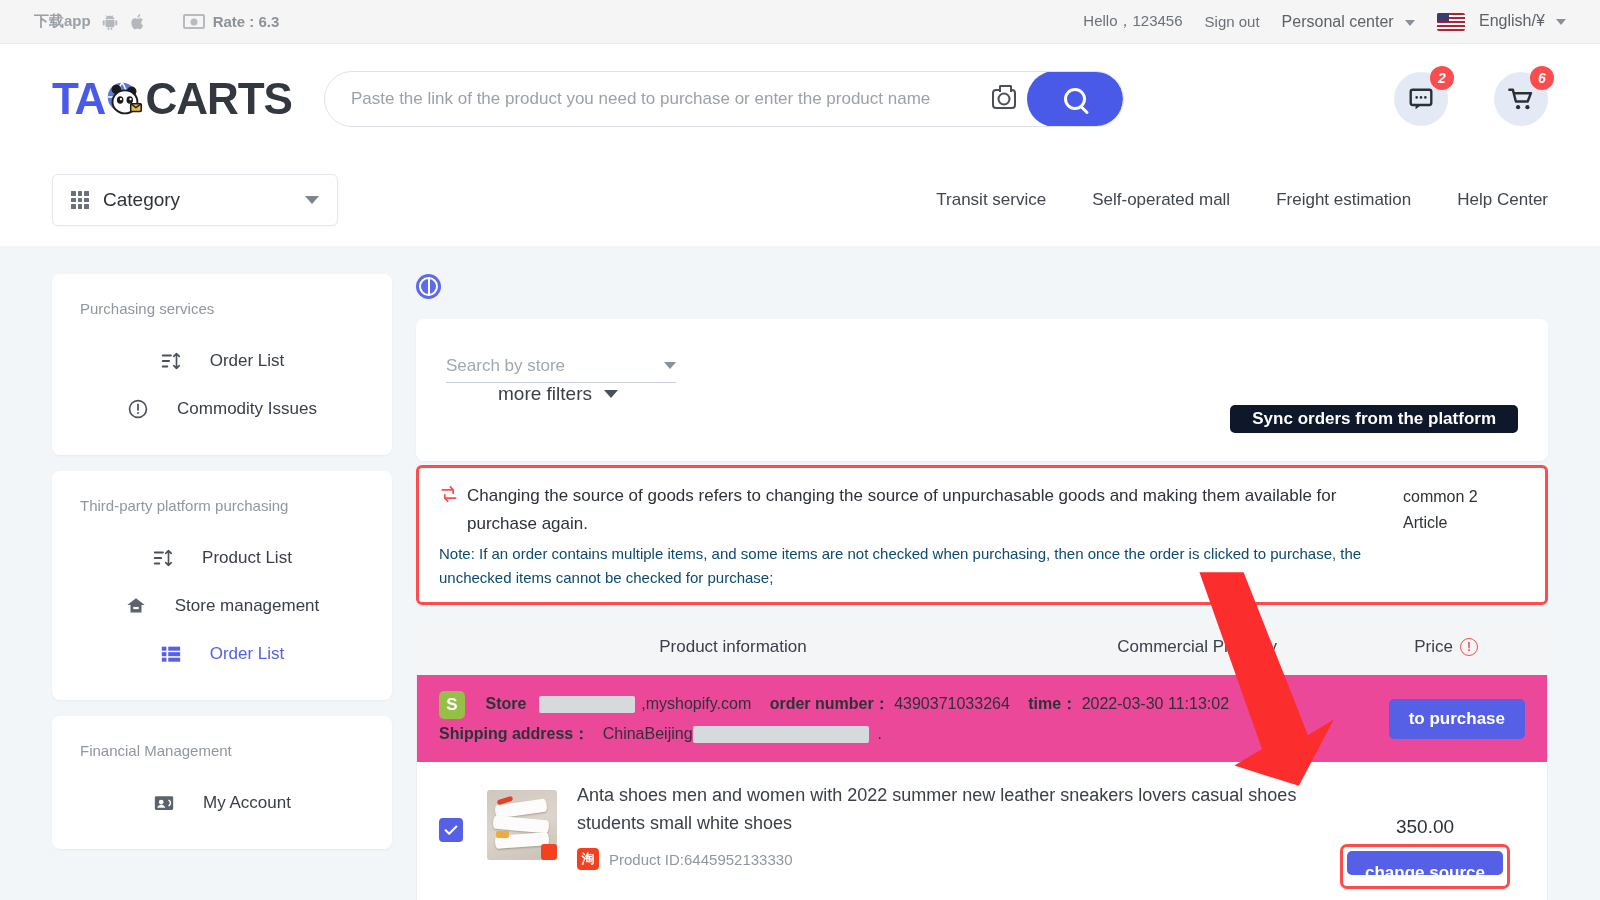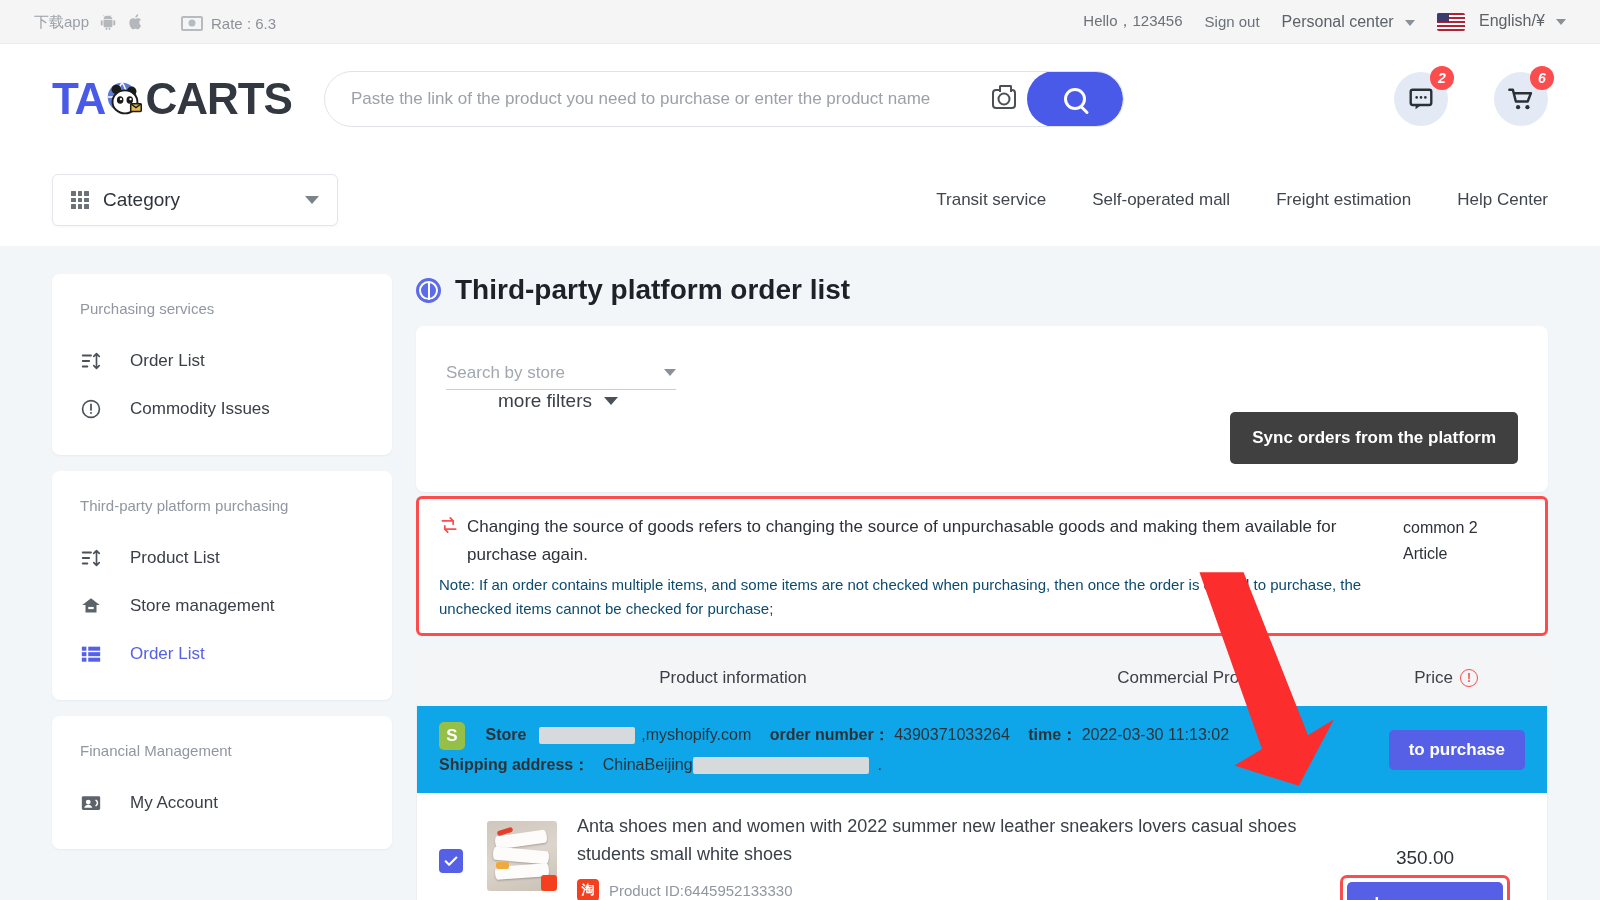--- a/index.html
+++ b/index.html
@@ -11,21 +11,21 @@
   }
 
   
   .topbar {
     height: 44px; background: #f5f5f5;
     display: flex; align-items: center;
     padding: 0 34px;
     font-size: 15px; color: #8d9299;
     border-bottom: 1px solid #ececec;
   }
-  .topbar-left { display: flex; align-items: flex-end; gap: 10px; }
+  .topbar-left { display: flex; align-items: center; gap: 10px; font-weight: bold; }
   .topbar-right { margin-left: auto; display: flex; align-items: center; gap: 22px; }
   .dl-app { color: #9aa0a6; font-size: 15px; }
   .os-ico { width: 18px; height: 20px; display: inline-block; color: #b4b8bd; }
   .rate-wrap { display: flex; align-items: center; gap: 8px; margin-left: 26px; }
   .money-ico { width: 22px; height: 15px; border: 2px solid #b6bbc0; border-radius: 2px; position: relative; }
   .money-ico::after { content:""; position:absolute; width:7px; height:7px; border-radius:50%; background:#b6bbc0; left:50%; top:50%; transform:translate(-50%,-50%); }
   .tb-link { color: #6b7178; font-size: 15px; cursor: pointer; }
   .tb-strong { color: #5c6268; font-size: 16px; }
   .caret { display:inline-block; width:0;height:0;border-left:5px solid transparent;border-right:5px solid transparent;border-top:6px solid #8a9099; margin-left:7px; vertical-align:middle;}
   .flag { width: 28px; height: 18px; border-radius: 2px; overflow: hidden; display:inline-block; vertical-align:middle;
@@ -85,21 +85,21 @@
   .nav-links a { font-size: 17px; color: #41464d; text-decoration:none; cursor:pointer; }
 
   
   .page { display: flex; padding: 28px 52px 0 52px; gap: 24px; }
 
   
   .sidebar { width: 340px; flex: none; }
   .side-card { background:#fff; border-radius: 8px; padding: 26px 28px 22px 28px; margin-bottom: 16px;
                box-shadow: 0 1px 2px rgba(20,40,80,.05); }
   .side-title { font-size: 15px; color:#9097a0; margin-bottom: 20px; }
-  .side-item { display:flex; align-items:center; gap: 28px; padding: 13px 0; cursor:pointer; }
+  .side-item { display:flex; align-items:center; gap: 28px; padding: 13px 0; cursor:pointer;justify-content:center; }
   .side-item .lbl { font-size: 17px; color:#3b4048; }
   .side-item.active .lbl { color:#5560e6; }
   .sico { width: 22px; height:22px; flex:none; display:flex;align-items:center;justify-content:center; }
 
   
   .main { flex: 1; min-width: 0; }
   .main-head { display:flex; align-items:center; gap: 14px; margin-bottom: 20px; }
   .globe { width: 25px; height:25px; border-radius:50%; background:#5c6ce8; position:relative; flex:none; }
   .globe::before{content:"";position:absolute;inset:3px;border-radius:50%;border:2px solid #fff;clip-path:inset(0 0 0 0);}
   .globe::after{content:"";position:absolute;left:50%;top:3px;bottom:3px;width:2px;background:#fff;transform:translateX(-50%);}
@@ -110,22 +110,22 @@
   .filters { display:flex; align-items:flex-start; padding: 30px 30px 28px 30px; flex-direction: column; }
   .sel {
     width: 230px; height: 34px; border-bottom: 1px solid #c9ced5;
     display:flex; align-items:center; cursor:pointer;
   }
   .sel .sel-txt { font-size: 17px; color:#a2a8b0; }
   .sel .sel-car { margin-left:auto; width:0;height:0;border-left:6px solid transparent;border-right:6px solid transparent;border-top:7px solid #8a9099; }
   .morefilt { margin-left: 52px; display:flex; align-items:center; gap:12px; cursor:pointer; font-size:19px; color:#3b4048; }
   .mf-car { width:0;height:0;border-left:7px solid transparent;border-right:7px solid transparent;border-top:8px solid #4b5158; }
   .sync-btn {
-    margin-left:auto; background:#404040; color:#fff; border:0; border-radius: 5px;
-    height: 52px; padding: 0 22px; font-size: 17px; font-weight:700; cursor:pointer;
+    margin-left:auto; background:#0f172a; color:#fff; border:0; border-radius: 5px;
+    height: 28px; padding: 0 22px; font-size: 17px; font-weight:700; cursor:pointer;
     font-family:"Liberation Sans", sans-serif;
   }
 
   
   .notice-wrap { position: relative; margin-top: 4px; }
   .notice {
     border: 3px solid #fb4d4d; border-radius: 6px; background:#fff;
     padding: 14px 22px 12px 20px; display:flex; gap: 18px;
   }
   .notice-main { flex:1; }
@@ -139,21 +139,21 @@
   .tbl { margin-top: 14px; }
   .thead { background:#f4f5f7; border-radius: 6px 6px 0 0; display:flex; align-items:center; height: 56px;
            font-size: 17px; color:#3b4048; }
   .th-prod { width: 56%; text-align:center; }
   .th-prop { width: 26%; text-align:center; }
   .th-price { width: 18%; text-align:center; display:flex;align-items:center;justify-content:center;gap:7px; }
   .warn-ico { width:18px;height:18px;border:1.6px solid #fb4d4d;border-radius:50%;color:#fb4d4d;
               font-size:12px;font-weight:700;display:flex;align-items:center;justify-content:center;line-height:1; }
 
   .order-card { border:1px solid #eceef1; border-top:0; border-radius: 0 0 6px 6px; background:#fff; margin-bottom: 18px; }
-  .order-head { background:#0ea5e9; padding: 14px 22px; display:flex; align-items:center; }
+  .order-head { background:#ec4899; padding: 14px 22px; display:flex; align-items:center; }
   .oh-left { flex:1; font-size:16px; color:#2d3239; line-height:1.85; }
   .shopify {
     width: 26px;height:28px;border-radius:5px;background:#95bf47;display:inline-flex;align-items:center;justify-content:center;
     color:#fff;font-weight:800;font-size:17px;vertical-align:middle;margin-right:16px;
   }
   .b { font-weight:700; }
   .redact { display:inline-block; height: 17px; background:#d7dadd; border-radius:2px; vertical-align:middle; }
   .to-purchase {
     background:#5560e6;color:#fff;border:0;border-radius:5px;height:40px;padding:0 20px;
     font-size:17px;font-weight:700;cursor:pointer;font-family:"Liberation Sans", sans-serif;
@@ -371,21 +371,20 @@
           </svg>
         </span>
         <span class="lbl">My Account</span>
       </div>
     </div>
   </div>
 
   <div class="main">
     <div class="main-head">
       <span class="globe"></span>
-      <span class="main-title">Third-party platform order list</span>
     </div>
 
     <div class="panel">
       <div class="filters">
         <div class="sel">
           <span class="sel-txt">Search by store</span>
           <i class="sel-car"></i>
         </div>
         <div class="morefilt">
           <span>more filters</span>

